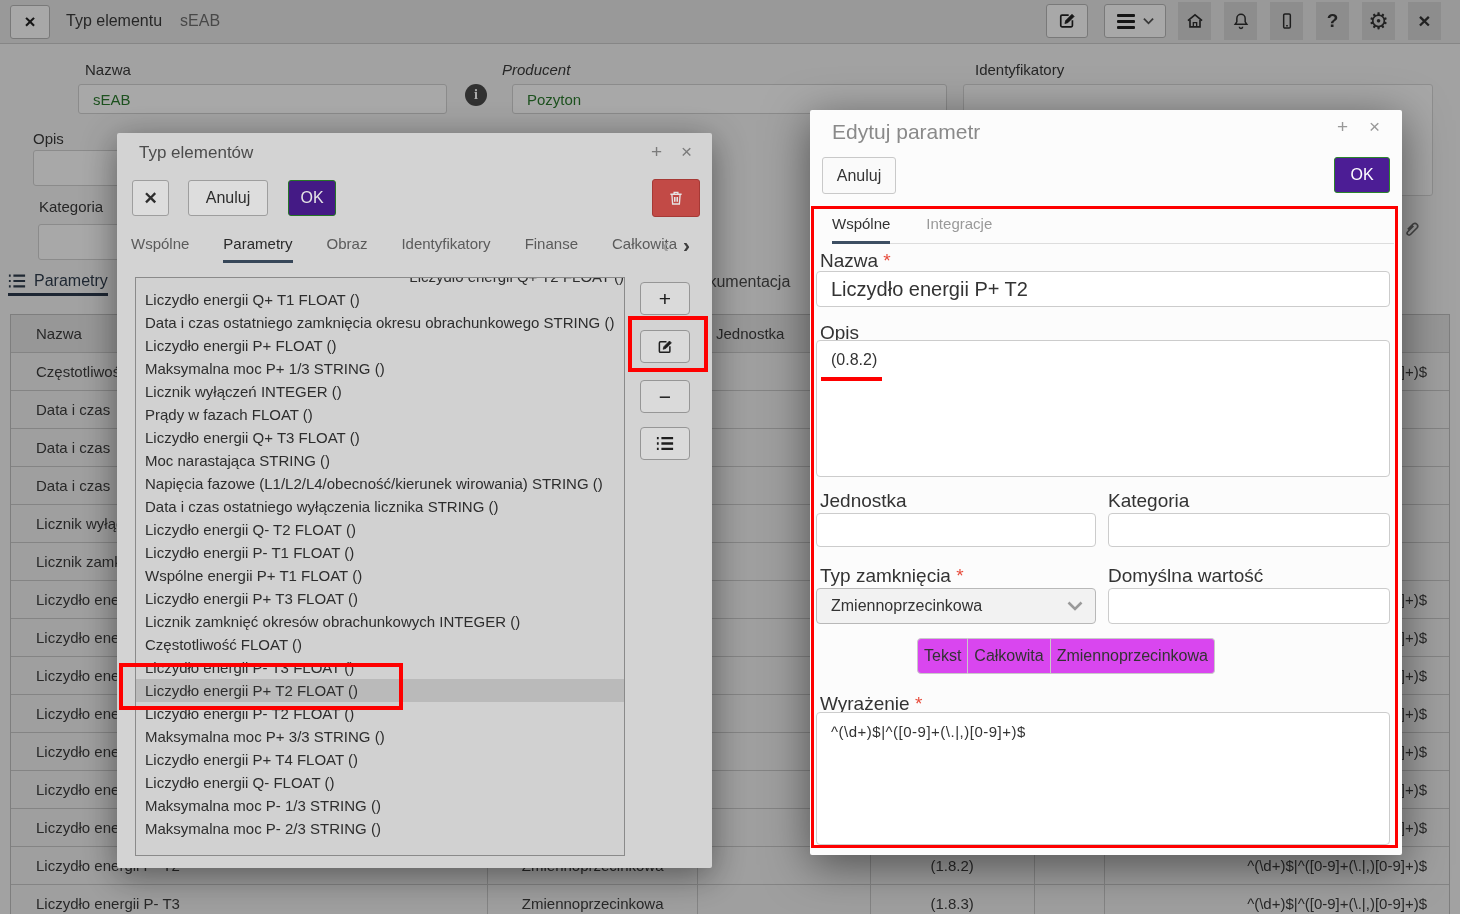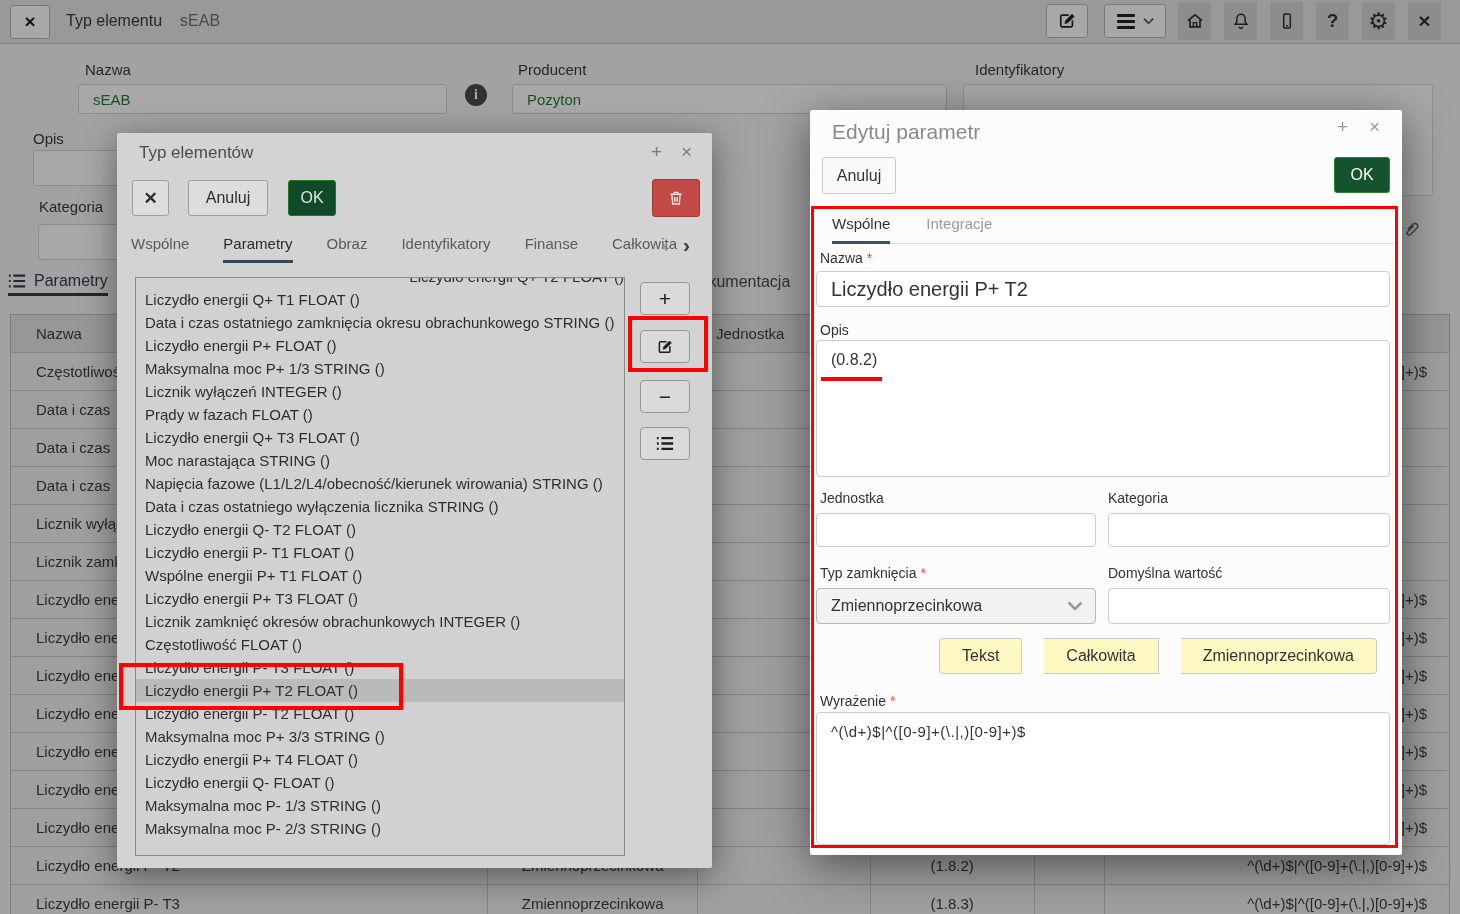--- a/index.html
+++ b/index.html
@@ -42,48 +42,48 @@
 
   
   .o1 { position:absolute; inset:0; background:rgba(0,0,0,0.25); z-index:5; }
   .o2 { position:absolute; inset:0; background:rgba(0,0,0,0.10); z-index:15; }
 
   
   .modal1 { position:absolute; left:117px; top:133px; width:595px; height:735px; background:#ebebeb; border-radius:2px; box-shadow:0 8px 35px rgba(0,0,0,0.45); z-index:10; }
   .m1-title { position:absolute; left:22px; top:10px; font-size:17px; color:#555; }
   .win-ic { position:absolute; top:8px; font-size:19px; color:#8a8a8a; cursor:pointer; }
   .btn { border:1px solid #b0b0b0; background:#f6f6f6; border-radius:3px; font-size:16px; color:#333; display:flex; align-items:center; justify-content:center; cursor:pointer; font-family:"Liberation Sans",sans-serif; }
-  .btn.green { background:#14532d; border-color:#2b842b; color:#fff; }
+  .btn.green { background:#4c1d95; border-color:#2b842b; color:#fff; }
   .btn.red { background:#d9534f; border-color:#b9403c; color:#fff; }
   .m1-tabs { position:absolute; left:14px; top:102px; display:flex; gap:34px; font-size:15px; color:#666; }
   .m1-tab { padding-bottom:8px; cursor:pointer; white-space:nowrap; }
   .m1-tab.active { color:#2f2f2f; border-bottom:3px solid #3d4f63; }
   .chev { position:absolute; top:100px; font-size:21px; font-weight:bold; cursor:pointer; }
 
   .plist { position:absolute; left:18px; top:144px; width:490px; height:579px; background:#e9e9e9; border:1px solid #9a9a9a; overflow:hidden; }
   .litem { height:23px; line-height:23px; padding-left:9px; font-size:15px; color:#333; white-space:nowrap; overflow:hidden; cursor:pointer; }
   .litem.sel { background:#d0d0d0; }
   .litem.clip { margin-top:-13px;text-align:right; }
 
   .sidebtn { position:absolute; left:523px; width:50px; height:33px; background:#f3f3f3; border:1px solid #a8a8a8; border-radius:4px; display:flex; align-items:center; justify-content:center; font-size:21px; color:#222; cursor:pointer; }
 
   
   .dlg { position:absolute; left:810px; top:110px; width:592px; height:745px; background:#fcfcfc; border-radius:2px; box-shadow:0 10px 45px rgba(0,0,0,0.5); z-index:20; }
   .dlg-title { position:absolute; left:22px; top:10px; font-size:21px; color:#8a8a8a; }
   .dlg-tabs { position:absolute; left:22px; top:105px; right:8px; display:flex; gap:36px; font-size:15px; color:#999; border-bottom:1px solid #ddd; }
   .dlg-tab { padding-bottom:9px; cursor:pointer; }
   .dlg-tab.active { color:#333; border-bottom:3px solid #3d4f63; margin-bottom:-1px; }
-  .dl { position:absolute; font-size:14px; color:#333; }
+  .dl { position:absolute; font-size:19px; color:#333; }
   .req { color:#e74c3c; }
   .din { position:absolute; background:#fff; border:1px solid #ccc; border-radius:4px; font-size:20px; color:#333; padding-left:14px; display:flex; align-items:center; }
   .dta { position:absolute; background:#fff; border:1px solid #ccc; border-radius:4px; font-size:16px; color:#333; padding:10px 14px; }
   .dsel { position:absolute; background:#f2f2f2; border:1px solid #b8b8b8; border-radius:4px; font-size:16px; color:#333; padding-left:14px; display:flex; align-items:center; cursor:pointer; }
   .dsel svg { position:absolute; right:12px; }
   .seg { position:absolute; left:107px; top:528px; display:flex; }
-  .segbtn { height:36px; background:#fef9c3; border:1px solid #c9c9c9; border-left:none; font-size:16px; color:#333; padding:0 22px; display:flex; align-items:center; cursor:pointer;margin-left:22px; }
+  .segbtn { height:36px; background:#d946ef; border:1px solid #c9c9c9; border-left:none; font-size:16px; color:#333; padding:0 6px; display:flex; align-items:center; cursor:pointer; }
   .segbtn:first-child { border-left:1px solid #c9c9c9; border-radius:4px 0 0 4px; }
   .segbtn:last-child { border-radius:0 4px 4px 0; }
 
   
   .anno { position:absolute; border:4px solid #fe0000; z-index:30; pointer-events:none; }
   .anno.thin { border-width:3px; }
   .anno-line { position:absolute; background:#fe0000; z-index:30; pointer-events:none; }
 
   svg { display:block; }
 </style>
@@ -138,21 +138,21 @@
           </svg>
       </div>
       <div class="tb-tile" style="left:1316px;font-size:19px;">?</div>
       <div class="tb-tile" style="left:1362px;font-size:23px;font-weight:normal;">⚙</div>
       <div class="tb-tile" style="left:1408px;font-size:21px;">×</div>
     </div>
 
     <div class="flabel" style="left:85px;top:61px;">Nazwa</div>
     <div class="finput" style="left:78px;top:84px;width:369px;height:30px;">sEAB</div>
     <div class="info-ic" style="left:465px;top:84px;">i</div>
-    <div class="flabel" style="left:518px;top:61px;">Producent</div>
+    <div class="flabel" style="left:502px;top:61px;font-style:italic;">Producent</div>
     <div class="finput" style="left:512px;top:84px;width:435px;height:30px;">Pozyton</div>
     <div class="flabel" style="left:975px;top:61px;">Identyfikatory</div>
     <div class="bigbox" style="left:963px;top:84px;width:470px;height:112px;"></div>
     <div class="flabel" style="left:33px;top:130px;">Opis</div>
     <div class="finput" style="left:33px;top:150px;width:414px;height:36px;"></div>
     <div class="flabel" style="left:39px;top:198px;">Kategoria</div>
     <div class="finput" style="left:38px;top:224px;width:409px;height:36px;"></div>
     <div class="abs" style="left:1400px;top:218px;">
       <svg width="22" height="22" viewBox="0 0 24 24" fill="none" stroke="#6a6a6a" stroke-width="1.8">
           <path d="M8.5 12.5l6-6a3 3 0 0 1 4.2 4.2l-7.3 7.3a2.1 2.1 0 0 1-3-3l6.3-6.3"></path>

